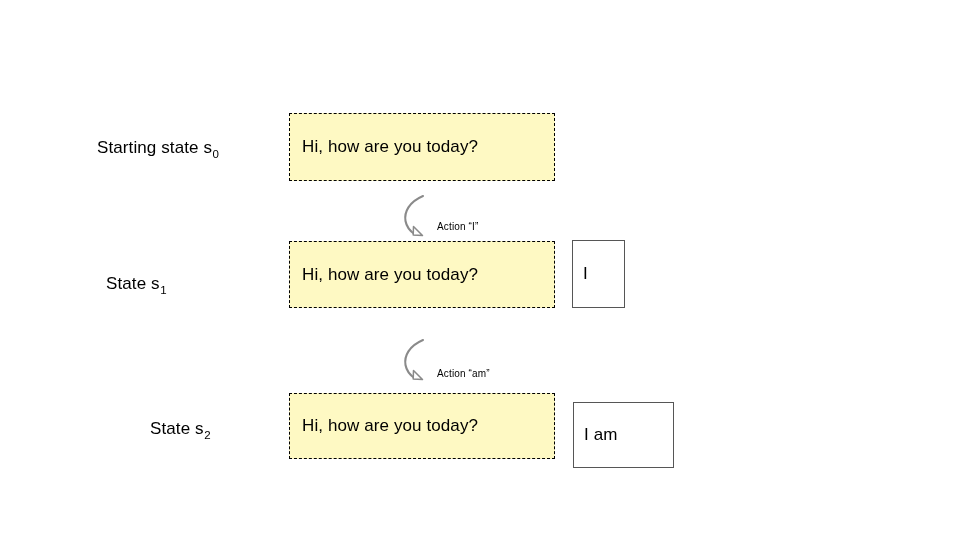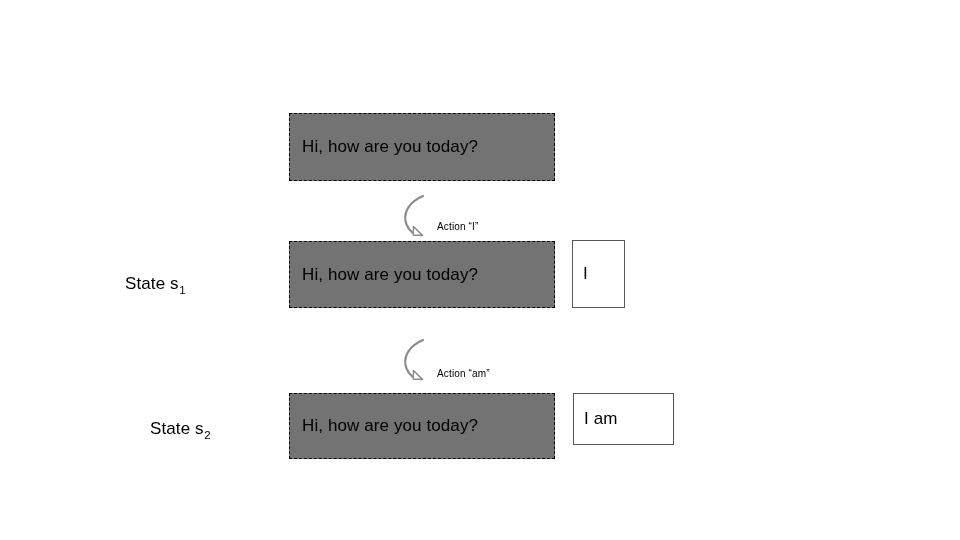--- a/index.html
+++ b/index.html
@@ -35,21 +35,21 @@
     vertical-align: baseline;
     position: relative;
     top: 5px;
     left: 0.5px;
   }
 
   
   .prompt-box {
     position: absolute;
     border: 1px dashed #000000;
-    background: #737373;
+    background: #fef9c3;
     box-sizing: border-box;
     display: flex;
     align-items: center;
   }
   .prompt-text {
     font-size: 17px;
     line-height: 20px;
     color: #000000;
     padding-left: 12px;
     white-space: nowrap;
@@ -89,34 +89,37 @@
     color: #000000;
     white-space: nowrap;
     letter-spacing: 0.15px;
   }
 </style>
 </head>
 <body>
 
 <div id="canvas">
 
+  <div class="state-label" style="left:97px; top:138px;">
+    <span>Starting state s</span><span class="sub">0</span>
+  </div>
 
   <div class="prompt-box" style="left:289px; top:113px; width:266px; height:68px;">
     <span class="prompt-text">Hi, how are you today?</span>
   </div>
 
   <div class="transition" style="left:401px; top:193px;">
     <svg width="34" height="46" viewBox="0 0 34 46">
       <path d="M 22 3 C 8 9, 3 19, 4.5 28 C 5.6 34, 9.5 38.5, 14 41.5" fill="none" stroke="#8a8a8a" stroke-width="2.1" stroke-linecap="round"></path>
       <path d="M 12.5 33.5 L 21.5 42.5 L 12.2 42.0 Z" fill="#ffffff" stroke="#8a8a8a" stroke-width="1.5" stroke-linejoin="round"></path>
     </svg>
   </div>
   <div class="action-label" style="left:437px; top:206px;margin-top:15px;">Action “I”</div>
 
-  <div class="state-label" style="left:106px; top:274px;margin-left:19px;">
+  <div class="state-label" style="left:106px; top:274px;">
     <span>State s</span><span class="sub">1</span>
   </div>
 
   <div class="prompt-box" style="left:289px; top:241px; width:266px; height:67px;">
     <span class="prompt-text">Hi, how are you today?</span>
   </div>
 
   <div class="token-box" style="left:572px; top:240px; width:53px; height:68px;">
     <span class="token-text">I</span>
   </div>
@@ -130,17 +133,17 @@
   <div class="action-label" style="left:437px; top:368px;">Action “am”</div>
 
   <div class="state-label" style="left:106px; top:419px;margin-left:44px;">
     <span>State s</span><span class="sub">2</span>
   </div>
 
   <div class="prompt-box" style="left:289px; top:393px; width:266px; height:66px;">
     <span class="prompt-text">Hi, how are you today?</span>
   </div>
 
-  <div class="token-box" style="left:573px; top:393px; width:101px; height:52px;">
+  <div class="token-box" style="left:573px; top:402px; width:101px; height:66px;">
     <span class="token-text">I am</span>
   </div>
 
 </div>
 
 </body></html>

